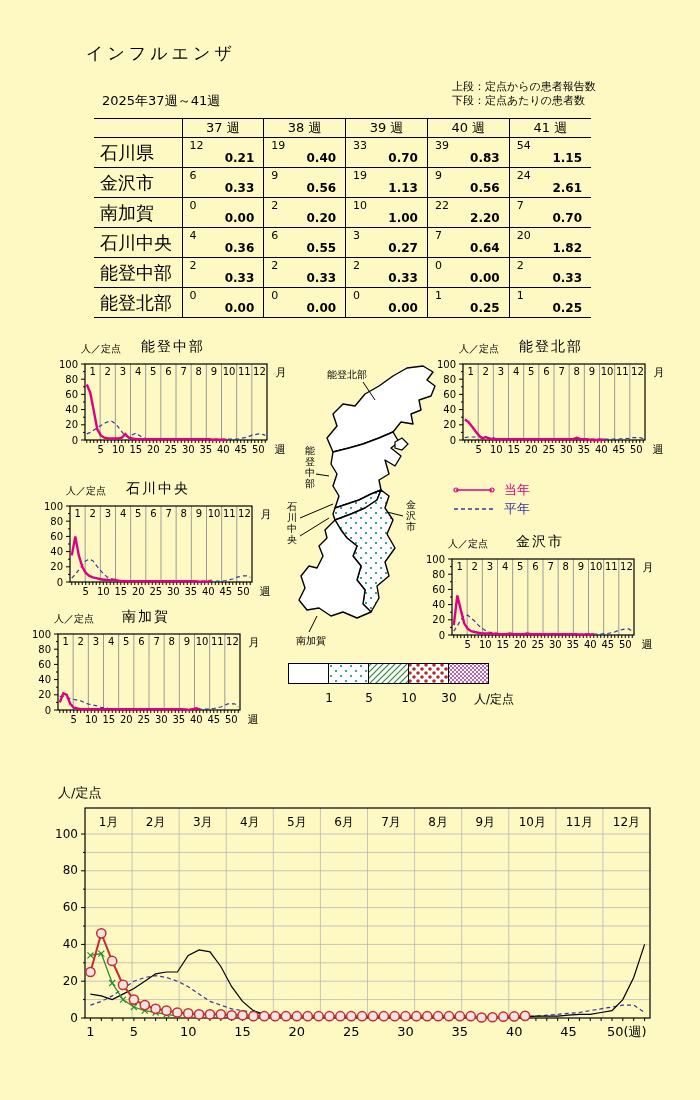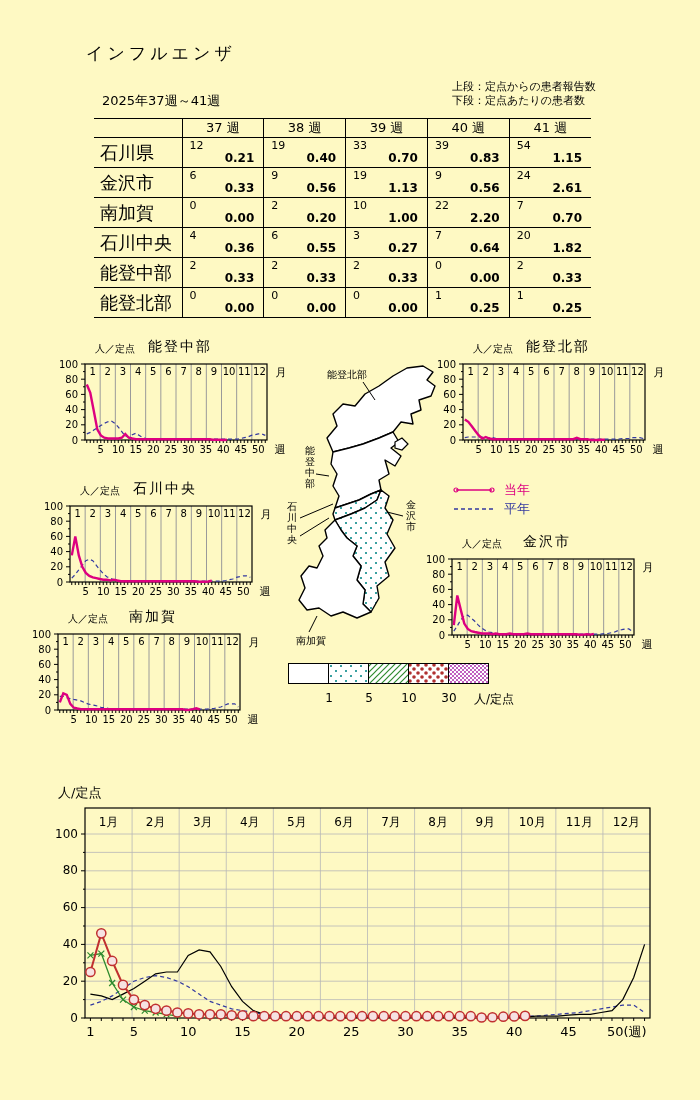--- a/index.html
+++ b/index.html
@@ -16,21 +16,21 @@
   .wt th,.wt td{border:1px solid #000;padding:0;vertical-align:middle;}
   .wt tr > *:first-child{border-left:none;width:88px;}
   .wt tr > *:last-child{border-right:none;}
   .wt th{font-size:13px;font-weight:normal;height:19px;}
   .wt td.region{font-size:18px;padding-left:6px;text-align:left;margin-top:40px;}
   .wt td.cell{height:29px;}
   .cnt{font-size:11px;line-height:12px;text-align:left;padding:2px 0 0 7px;}
   .rate{font-size:12px;font-weight:bold;line-height:13px;text-align:right;padding:0 9px 2px 0;}
 
   .small-chart{position:absolute;width:236px;}
-  .sc-head{position:relative;height:18px;margin-left:14px;}
+  .sc-head{position:relative;height:18px;}
   .sc-ylab{position:absolute;left:26px;top:4px;font-size:10px;}
   .sc-title{position:absolute;left:0;top:0;width:100%;text-align:center;font-size:14px;letter-spacing:2px;}
   #sc0{left:55px;top:338px;}
   #sc1{left:433px;top:338px;}
   #sc2{left:40px;top:480px;}
   #sc3{left:422px;top:533px;}
   #sc4{left:28px;top:608px;}
 
   .map-wrap{position:absolute;left:283px;top:360px;width:175px;height:300px;}
 

